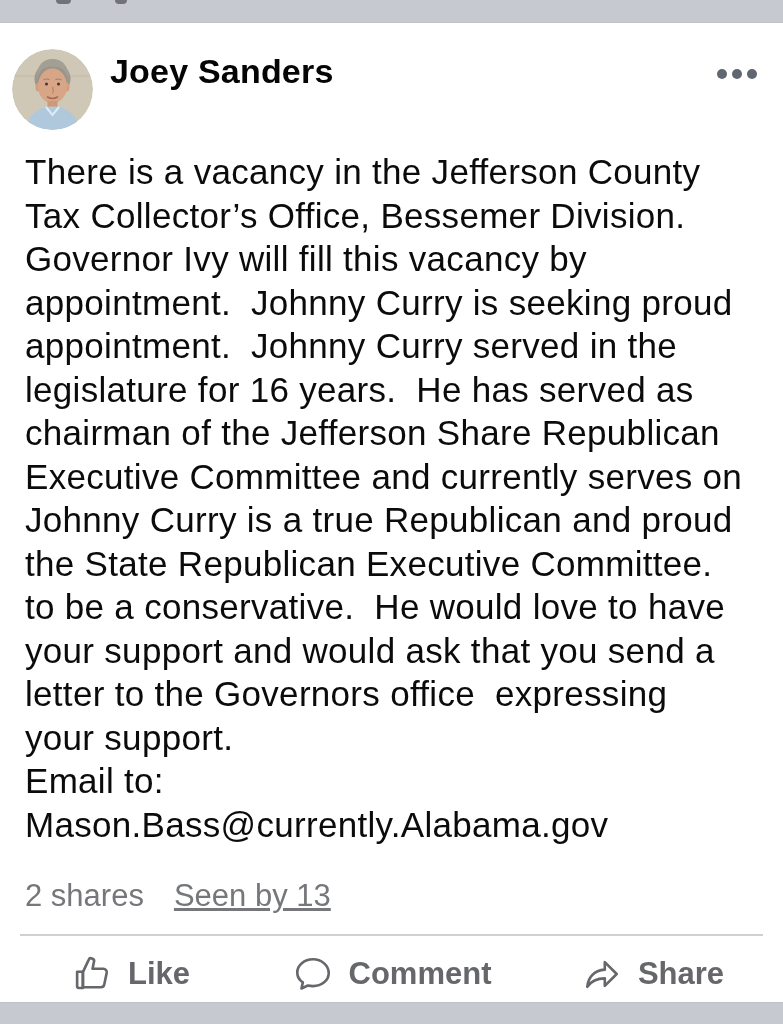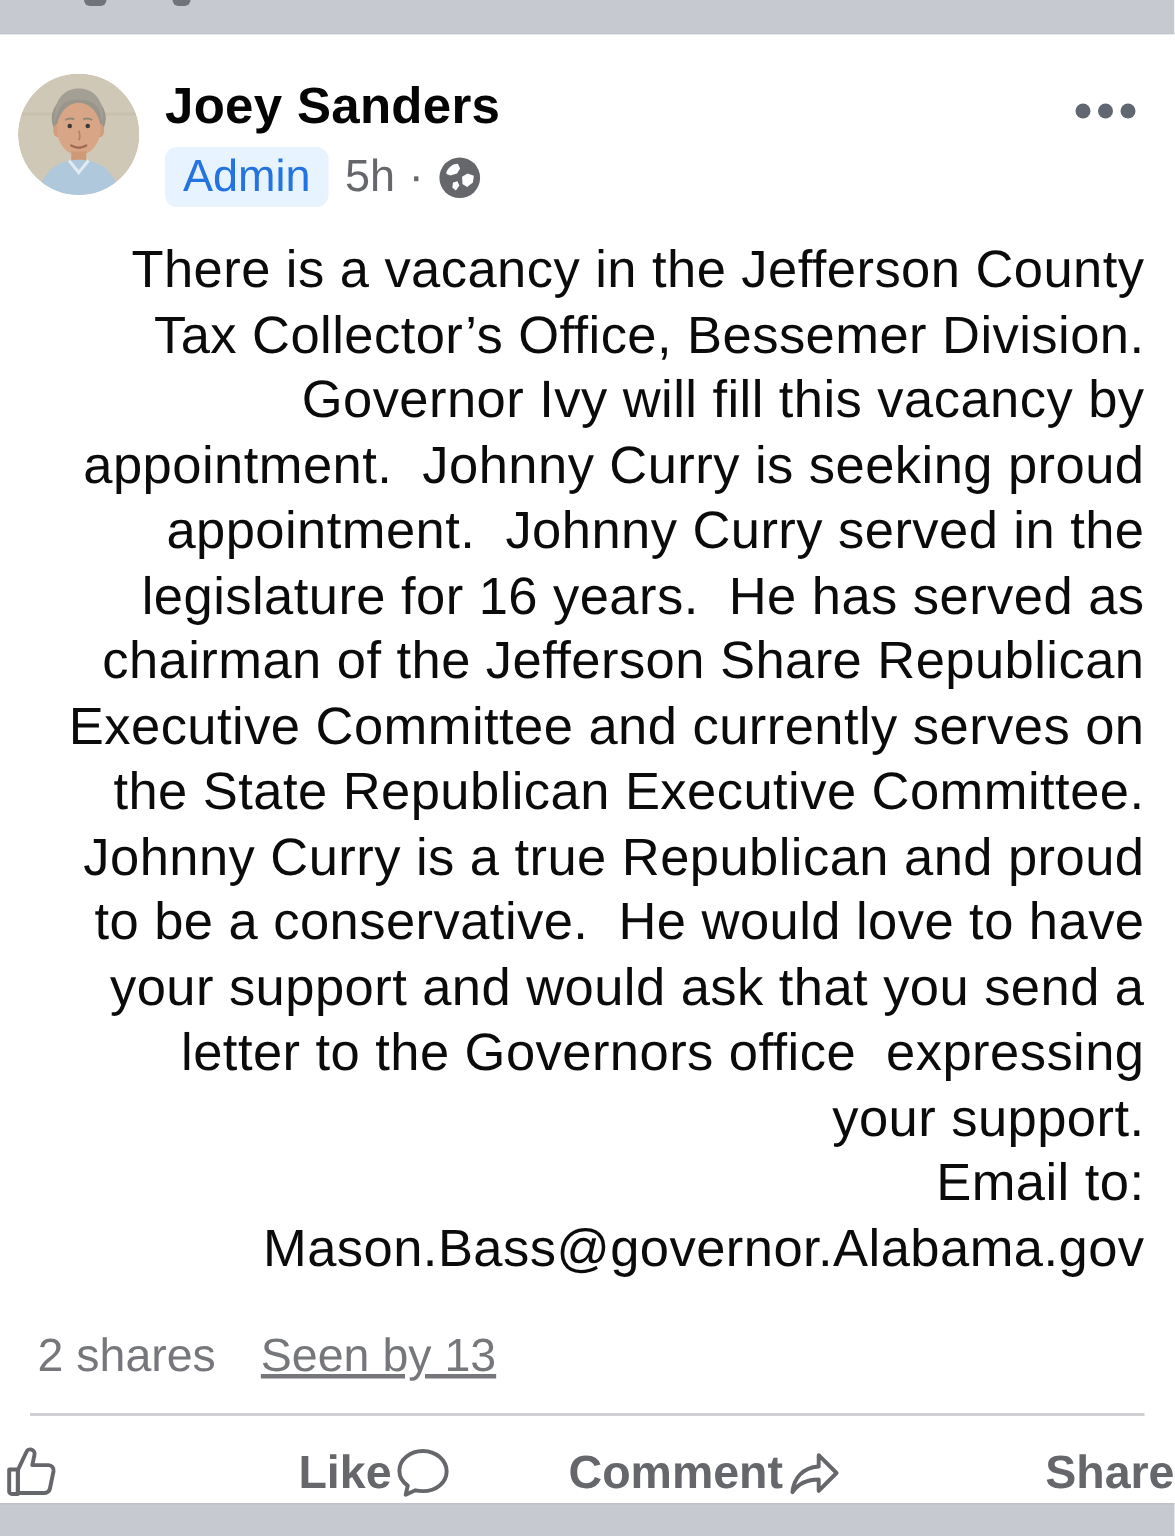--- a/index.html
+++ b/index.html
@@ -23,31 +23,31 @@
   .author-name{font-size:34px;font-weight:bold;color:#050505;line-height:40px;letter-spacing:.2px;}
   .meta-row{display:flex;align-items:center;margin-top:7px;}
   .admin-badge{background:#e7f3ff;color:#2374e1;font-size:30px;line-height:34px;padding:3px 12px;border-radius:8px;}
   .timestamp{color:#65676b;font-size:30px;margin-left:11px;}
   .meta-sep{color:#65676b;font-size:30px;margin-left:9px;}
   .globe{margin-left:9px;display:block;}
   .menu-dots{position:absolute;right:26px;top:40px;display:flex;gap:5px;padding:6px 0;cursor:pointer;}
   .menu-dots span{width:10px;height:10px;border-radius:50%;background:#606770;display:block;}
 
   
-  .post-text{margin:20px 0 0 0;padding:0 20px 0 25px;color:#0b0b0c;text-align:right;}
+  .post-text{margin:20px 0 0 0;padding:0 20px 0 25px;color:#0b0b0c;}
   .post-line{font-size:35px;line-height:43.5px;letter-spacing:.3px;white-space:pre;}
 
   
   .stats-row{display:flex;align-items:flex-end;margin-top:31px;padding:0 25px;color:#75777b;font-size:31px;line-height:38px;}
   .seen-by{margin-left:30px;text-decoration:underline;}
 
   
   .divider{border-top:2px solid #ced0d4;margin:19px 20px 0 20px;}
   .action-bar{display:flex;align-items:center;height:76px;}
-  .action-btn{flex:1 1 0;display:flex;align-items:center;justify-content:space-between;gap:15px;color:#65676b;font-size:31px;font-weight:600;cursor:pointer;background:none;border:none;font-family:inherit;padding:0;}
+  .action-btn{flex:1 1 0;display:flex;align-items:center;justify-content:center;gap:15px;color:#65676b;font-size:31px;font-weight:600;cursor:pointer;background:none;border:none;font-family:inherit;padding:0;}
   .action-btn svg{display:block;}
 
   .bottom-bar{height:21px;background:#c6c9cf;border-top:1px solid #bfc2c8;position:absolute;bottom:0;left:0;right:0;}
 </style>
 </head>
 <body>
 
 <div class="top-bar">
   <div class="frag frag-1"></div>
   <div class="frag frag-2"></div>
@@ -77,57 +77,46 @@
         <path d="M40.5 38 q1.5 4 0 6.5" stroke="#b9805f" stroke-width="1.1" fill="none"></path>
         <path d="M35.5 48 q5 3 10 0" stroke="#a06b52" stroke-width="1.6" fill="none" stroke-linecap="round"></path>
         <rect x="35.5" y="52" width="10" height="9" fill="#cf9876"></rect>
         <path d="M13 81 C16.5 64 28 57.5 40.5 57.5 C53 57.5 64.5 64 68 81 Z" fill="#afc8dc"></path>
         <path d="M34 58 L40.5 66 L47 58" stroke="#dfeaf2" stroke-width="2" fill="none"></path>
       </g>
     </svg>
 
     <div class="header-info">
       <div class="author-name">Joey Sanders</div>
-      <div class="meta-row">
-        <span class="admin-badge">Admin</span>
-        <span class="timestamp">5h</span>
-        <span class="meta-sep">·</span>
-        <svg class="globe" width="31" height="31" viewBox="0 0 24 24">
-          <circle cx="12" cy="12" r="10.5" fill="#65676b"></circle>
-          <path d="M5 9.5 C6 6.5 8.5 4.8 11 4.8 L12.2 7.2 L10.6 9.8 L7.2 10.8 L5.4 10.2 Z" fill="#ffffff"></path>
-          <path d="M13.2 11.5 L16 9.8 L19.3 11 L18.8 14.4 L15.8 16.8 L13.4 15.2 Z" fill="#ffffff"></path>
-          <path d="M8.5 14.5 L10.8 13.8 L11.8 16 L10 18.6 L8.2 17.2 Z" fill="#ffffff"></path>
-        </svg>
-      </div>
     </div>
 
     <div class="menu-dots">
       <span></span>
         <span></span>
         <span></span>
     </div>
   </div>
 
   <div class="post-text">
     <div class="post-line">There is a vacancy in the Jefferson County</div>
     <div class="post-line">Tax Collector’s Office, Bessemer Division.</div>
     <div class="post-line">Governor Ivy will fill this vacancy by</div>
     <div class="post-line">appointment.  Johnny Curry is seeking proud</div>
     <div class="post-line">appointment.  Johnny Curry served in the</div>
     <div class="post-line">legislature for 16 years.  He has served as</div>
     <div class="post-line">chairman of the Jefferson Share Republican</div>
     <div class="post-line">Executive Committee and currently serves on</div>
+    <div class="post-line">Johnny Curry is a true Republican and proud</div>
     <div class="post-line">the State Republican Executive Committee.</div>
-    <div class="post-line">Johnny Curry is a true Republican and proud</div>
     <div class="post-line">to be a conservative.  He would love to have</div>
     <div class="post-line">your support and would ask that you send a</div>
     <div class="post-line">letter to the Governors office  expressing</div>
     <div class="post-line">your support.</div>
     <div class="post-line">Email to:</div>
-    <div class="post-line">Mason.Bass@governor.Alabama.gov</div>
+    <div class="post-line">Mason.Bass@currently.Alabama.gov</div>
   </div>
 
   <div class="stats-row">
     <span class="share-count">2 shares</span>
     <span class="seen-by">Seen by 13</span>
   </div>
 
   <div class="divider"></div>
 
   <div class="action-bar">

